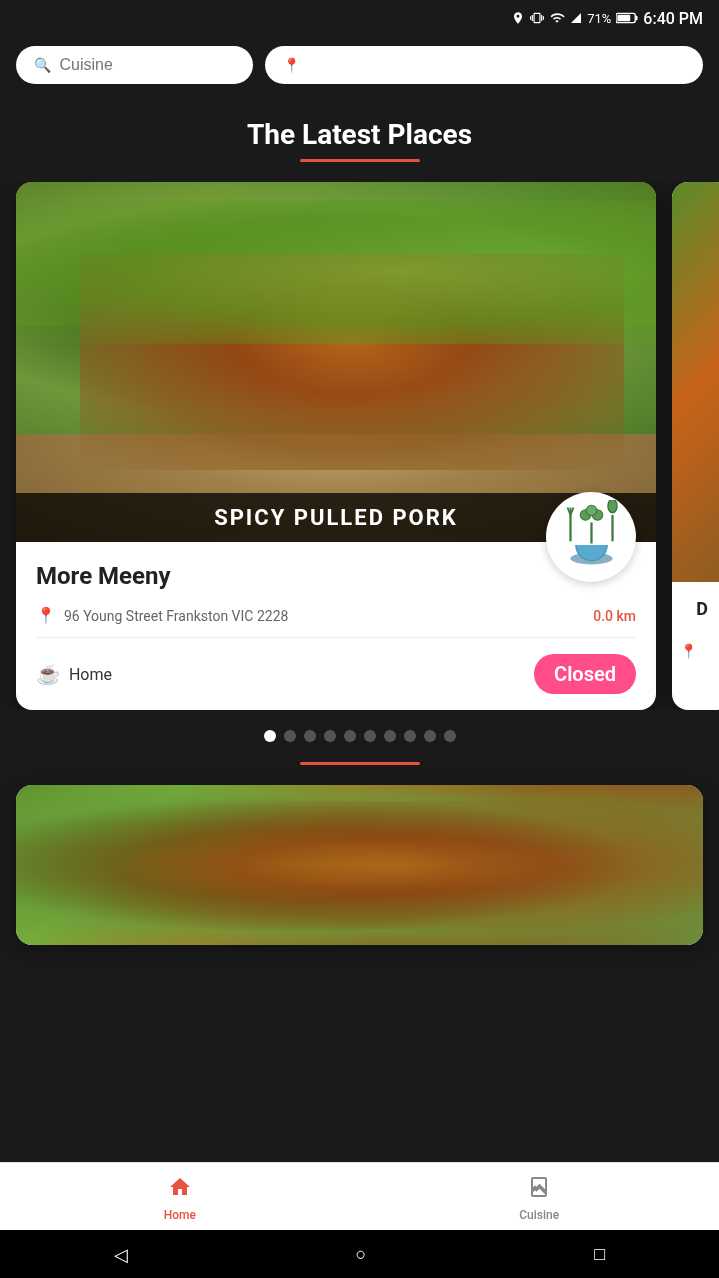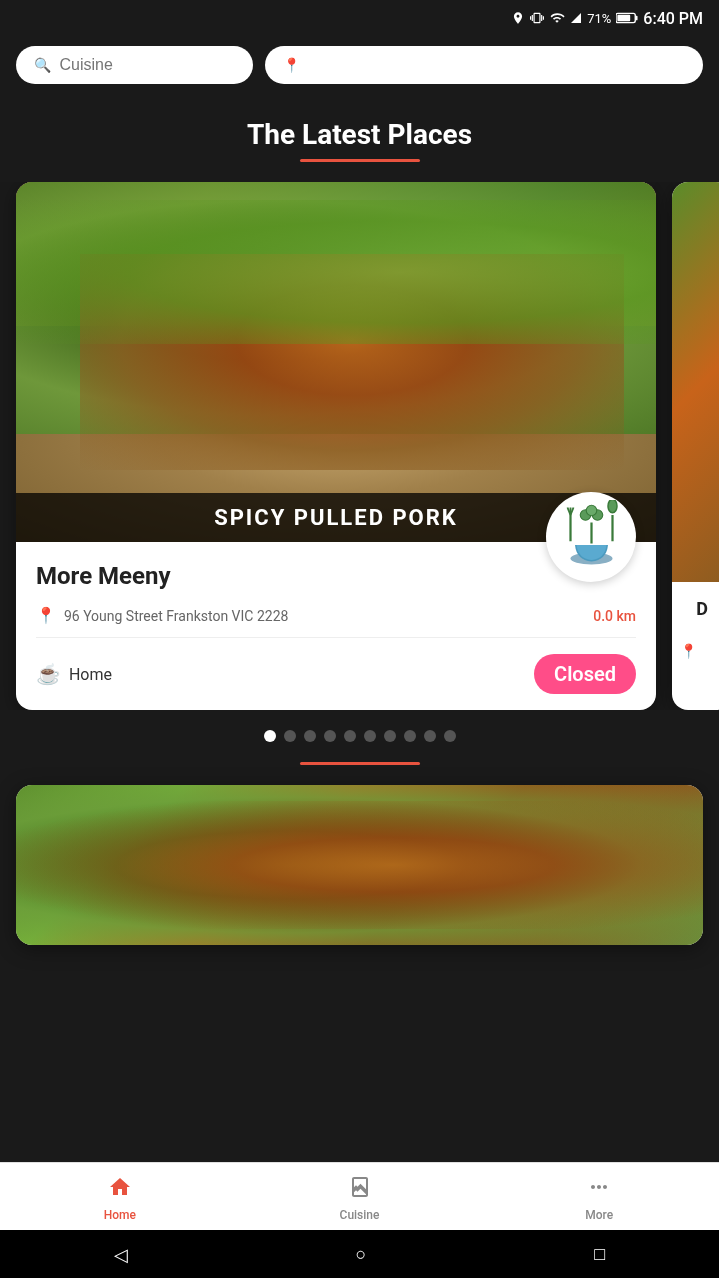--- a/index.html
+++ b/index.html
@@ -505,27 +505,19 @@
     <span class="nav-label" style="color:#e8533f;">Home</span>
   </div>
   <div class="nav-item">
     <span class="nav-icon">
       <svg width="24" height="24" viewBox="0 0 24 24" fill="#888">
         <path d="M18 2.01L6 2c-1.1 0-2 .89-2 2v16c0 1.1.9 2 2 2h12c1.1 0 2-.9 2-2V4c0-1.11-.9-1.99-2-1.99zM18 20H6v-2.67l2-2 1.5 1.5 3-3 5.5 5.5V20zm0-5.75l-5.5-5.5-3 3-1.5-1.5-2 2V4h12v10.25z"></path>
       </svg>
     </span>
     <span class="nav-label">Cuisine</span>
   </div>
-  <div class="nav-item">
-    <span class="nav-icon">
-      <svg width="24" height="24" viewBox="0 0 24 24" fill="#888">
-        <path d="M6 10c-1.1 0-2 .9-2 2s.9 2 2 2 2-.9 2-2-.9-2-2-2zm12 0c-1.1 0-2 .9-2 2s.9 2 2 2 2-.9 2-2-.9-2-2-2zm-6 0c-1.1 0-2 .9-2 2s.9 2 2 2 2-.9 2-2-.9-2-2-2z"></path>
-      </svg>
-    </span>
-    <span class="nav-label">More</span>
-  </div>
 </div>
 
 <div class="android-nav">
   <span class="android-btn">◁</span>
   <span class="android-btn">○</span>
   <span class="android-btn">□</span>
 </div>
 
 </body></html>

